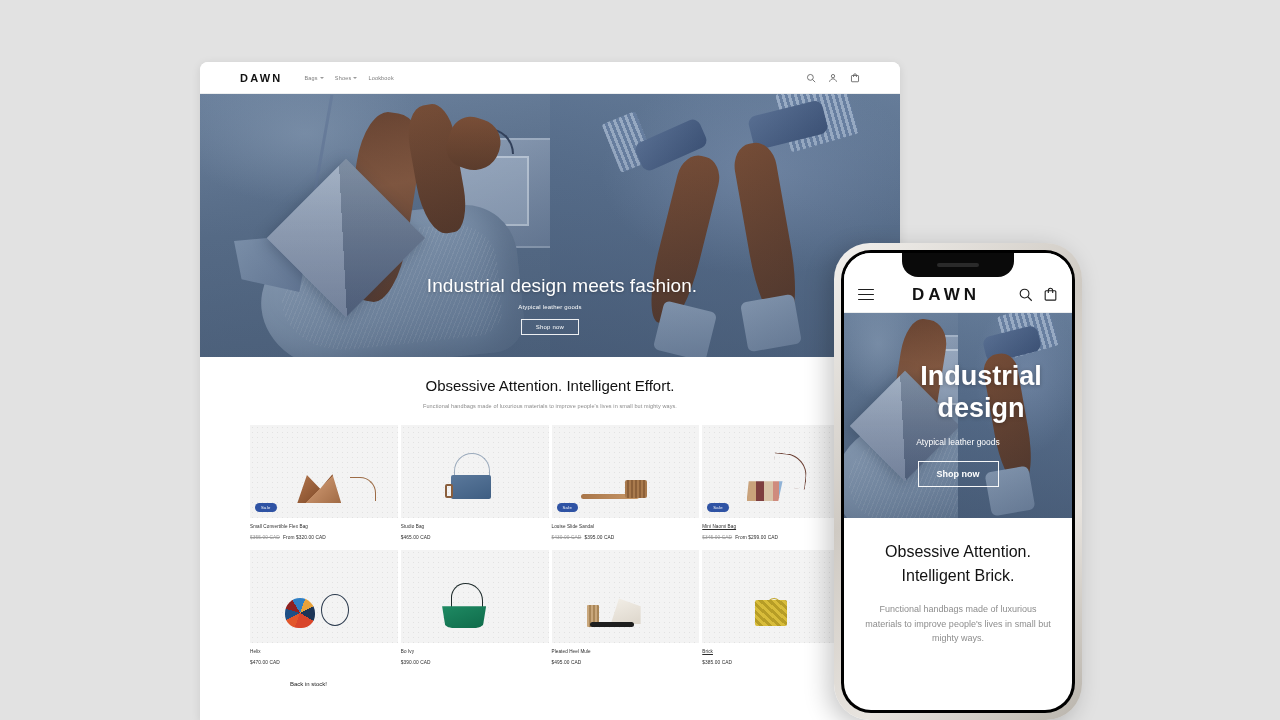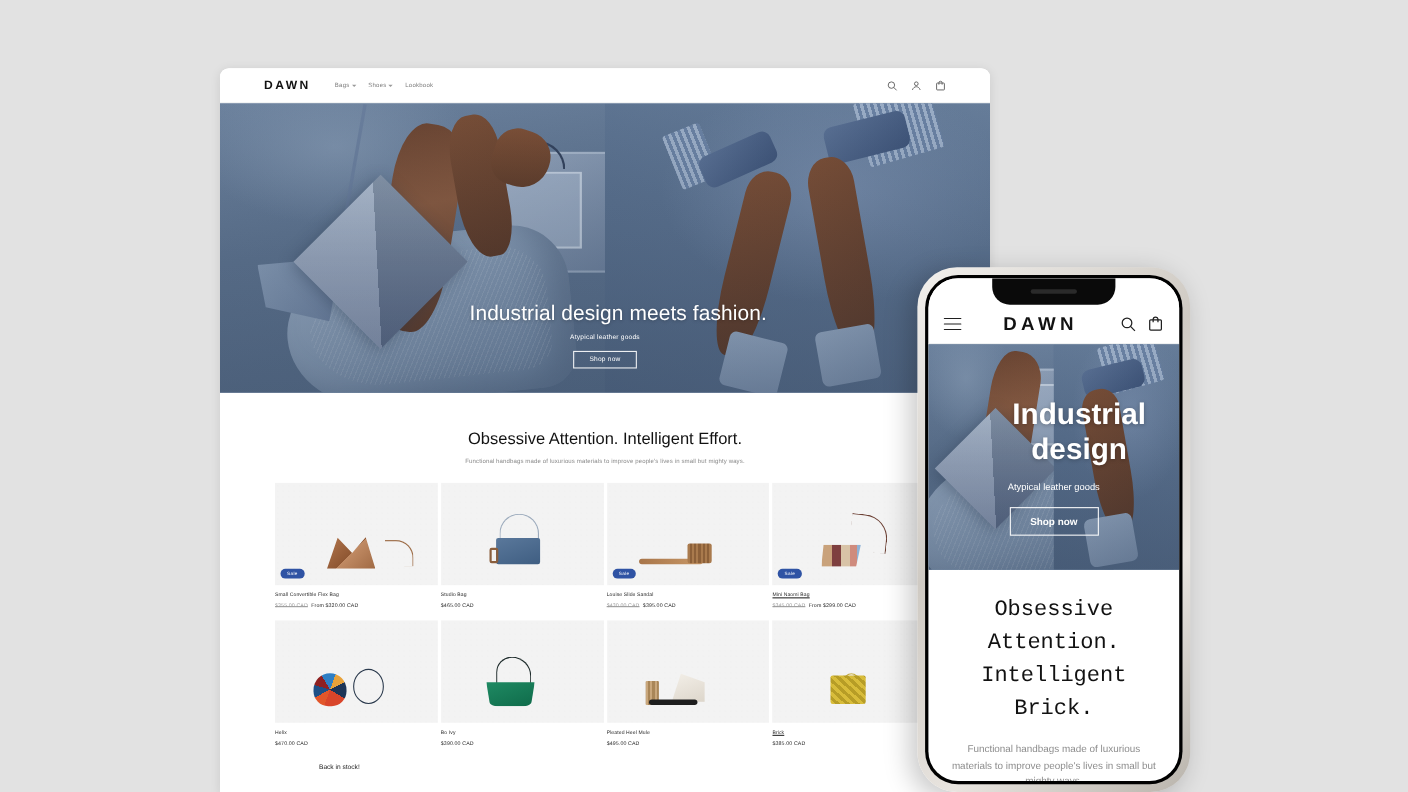--- a/index.html
+++ b/index.html
@@ -187,21 +187,21 @@
   .hero-sub { font-size: 6px; margin-top: 7px; letter-spacing: .2px; }
   .hero-btn {
     display: inline-block; margin-top: 9px;
     border: 1px solid rgba(255,255,255,.9);
     color: #fff; font-size: 6px;
     padding: 4px 14px; letter-spacing: .2px;
     background: transparent;
   }
 
   
-  .d-section { padding: 34px 40px 0; background: #fff; }
+  .d-section { padding: 20px 40px 0; background: #fff; }
   .sec-title {
     text-align: center; font-size: 15px; font-weight: 400; color: #121212;
   }
   .sec-sub {
     text-align: center; font-size: 5.5px; color: #8a8a8a;
     margin-top: 9px; letter-spacing: .1px;
   }
 
   
   .grid {
@@ -404,21 +404,21 @@
   }
   .m-hero-sub { font-size: 8.5px; margin-top: 12px; }
   .m-hero-btn {
     display: inline-block; margin-top: 14px;
     border: 1px solid rgba(255,255,255,.95);
     color: #fff; font-size: 9px; font-weight: 700;
     padding: 7px 18px;
   }
   .m-section { padding: 22px 20px 0; text-align: center; }
   .m-sec-title {
-    font-size: 20px; line-height: 1.5; font-weight: 400; color: #121212; font-family: Liberation Mono, monospace;
+    font-size: 16px; line-height: 1.5; font-weight: 400; color: #121212;
   }
   .m-sec-sub {
     font-size: 9px; line-height: 1.62; color: #8d8d8d; margin-top: 14px;
   }
 </style>
 </head>
 <body>
 
 <div class="desktop">
 

